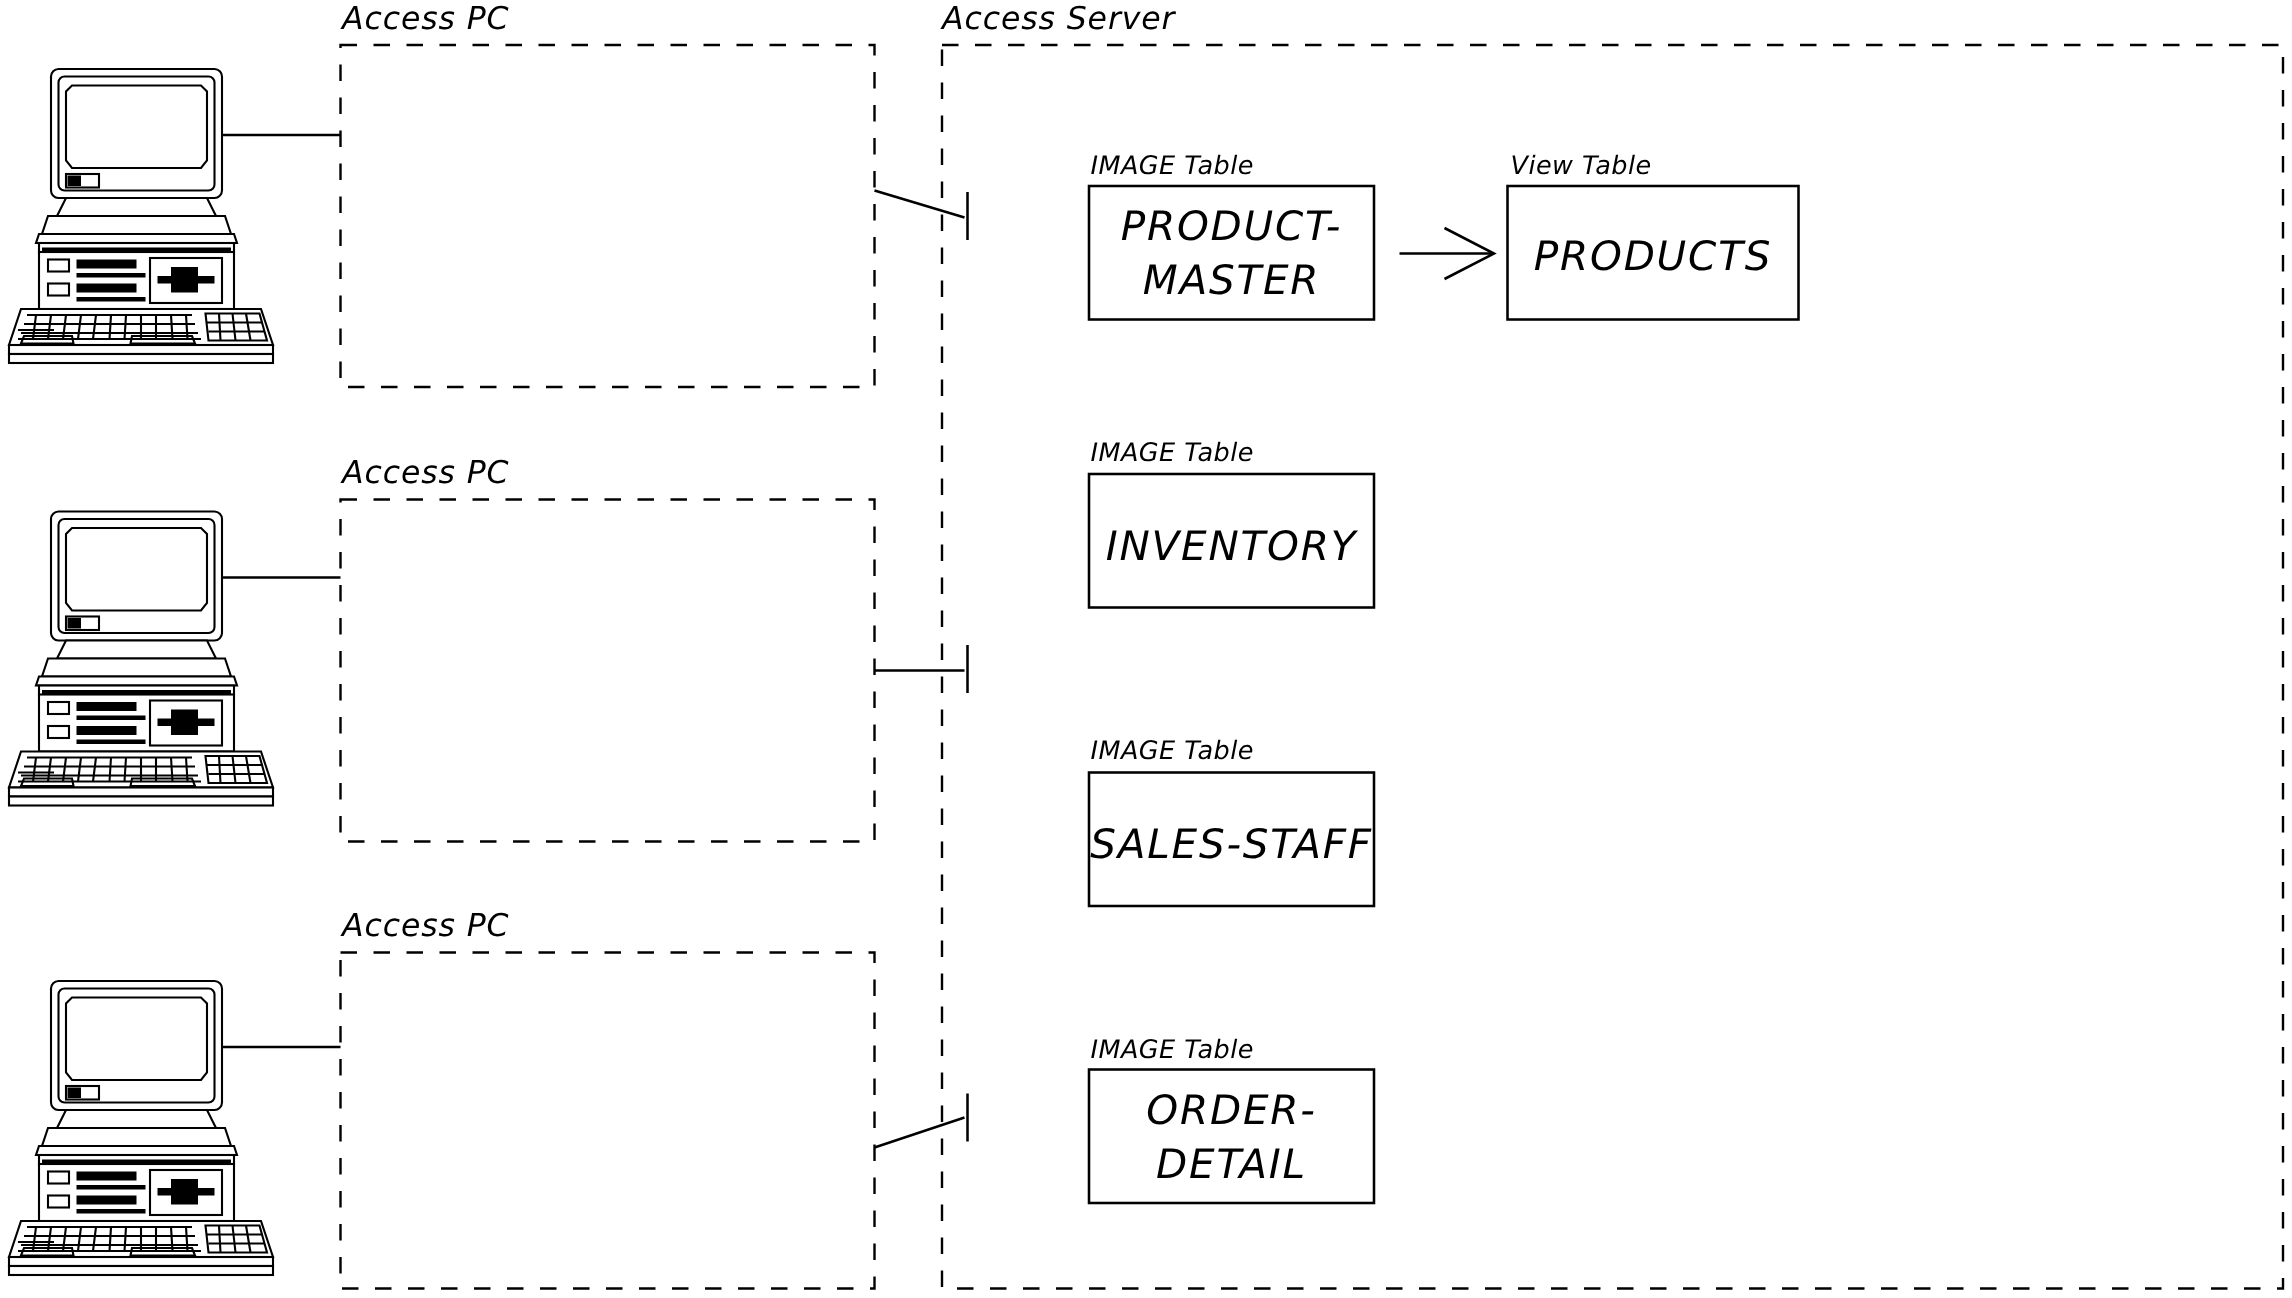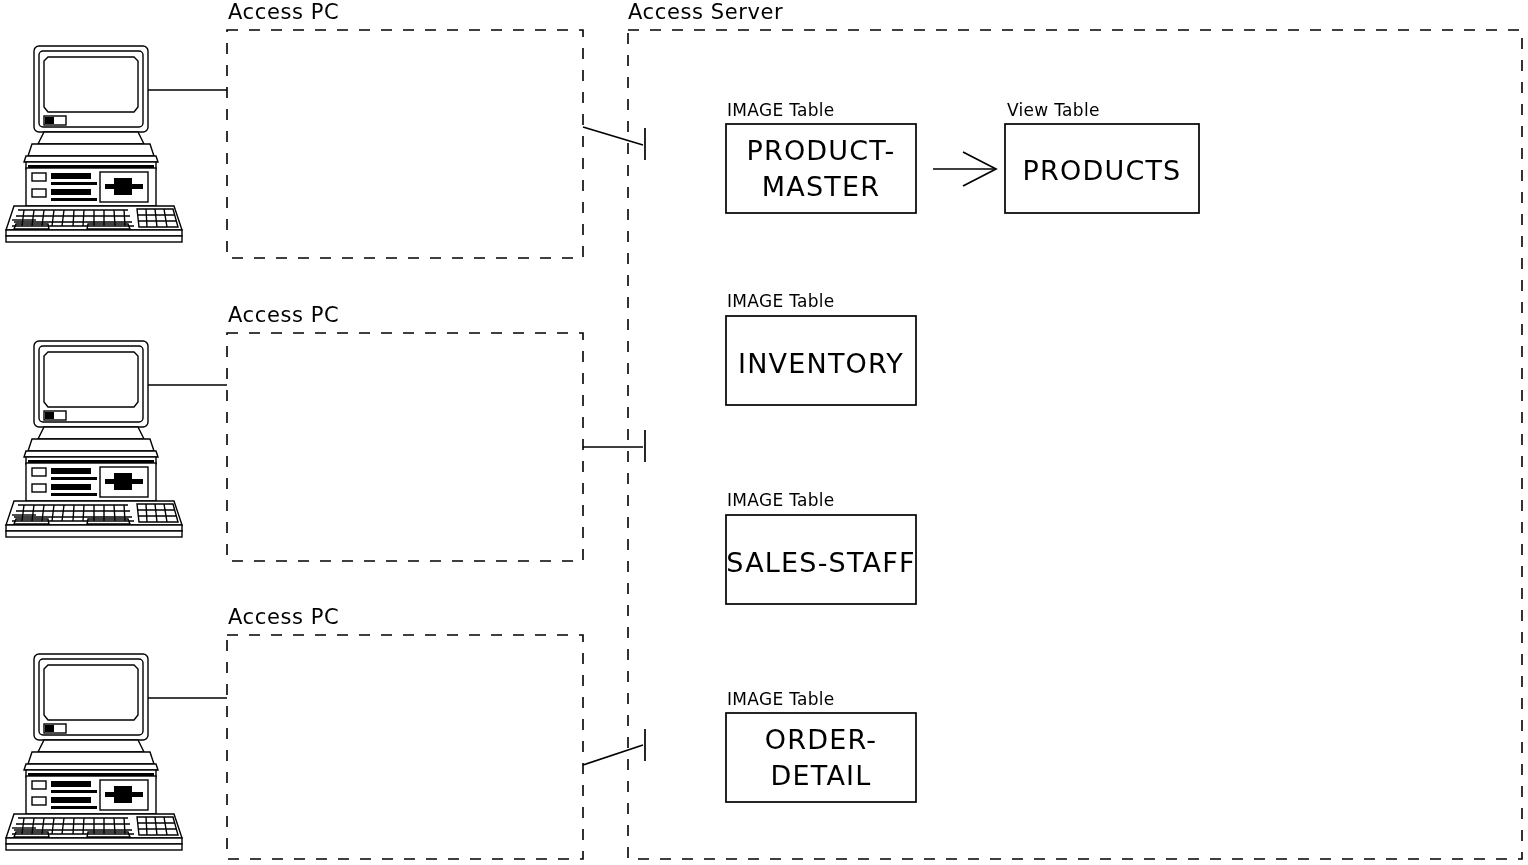--- a/index.html
+++ b/index.html
@@ -9,20 +9,21 @@
   }
   body {
     font-family: "DejaVu Sans", sans-serif;
   }
   #stage {
     position: relative;
     width: 1528px;
     height: 865px;
     background: #ffffff;
     overflow: hidden;
+    font-style: italic;
   }
   #stage svg {
     position: absolute;
     left: 0;
     top: 0;
   }
   .lbl {
     font-family: "DejaVu Sans", sans-serif;
     font-size: 21px;
     letter-spacing: 0.6px;

